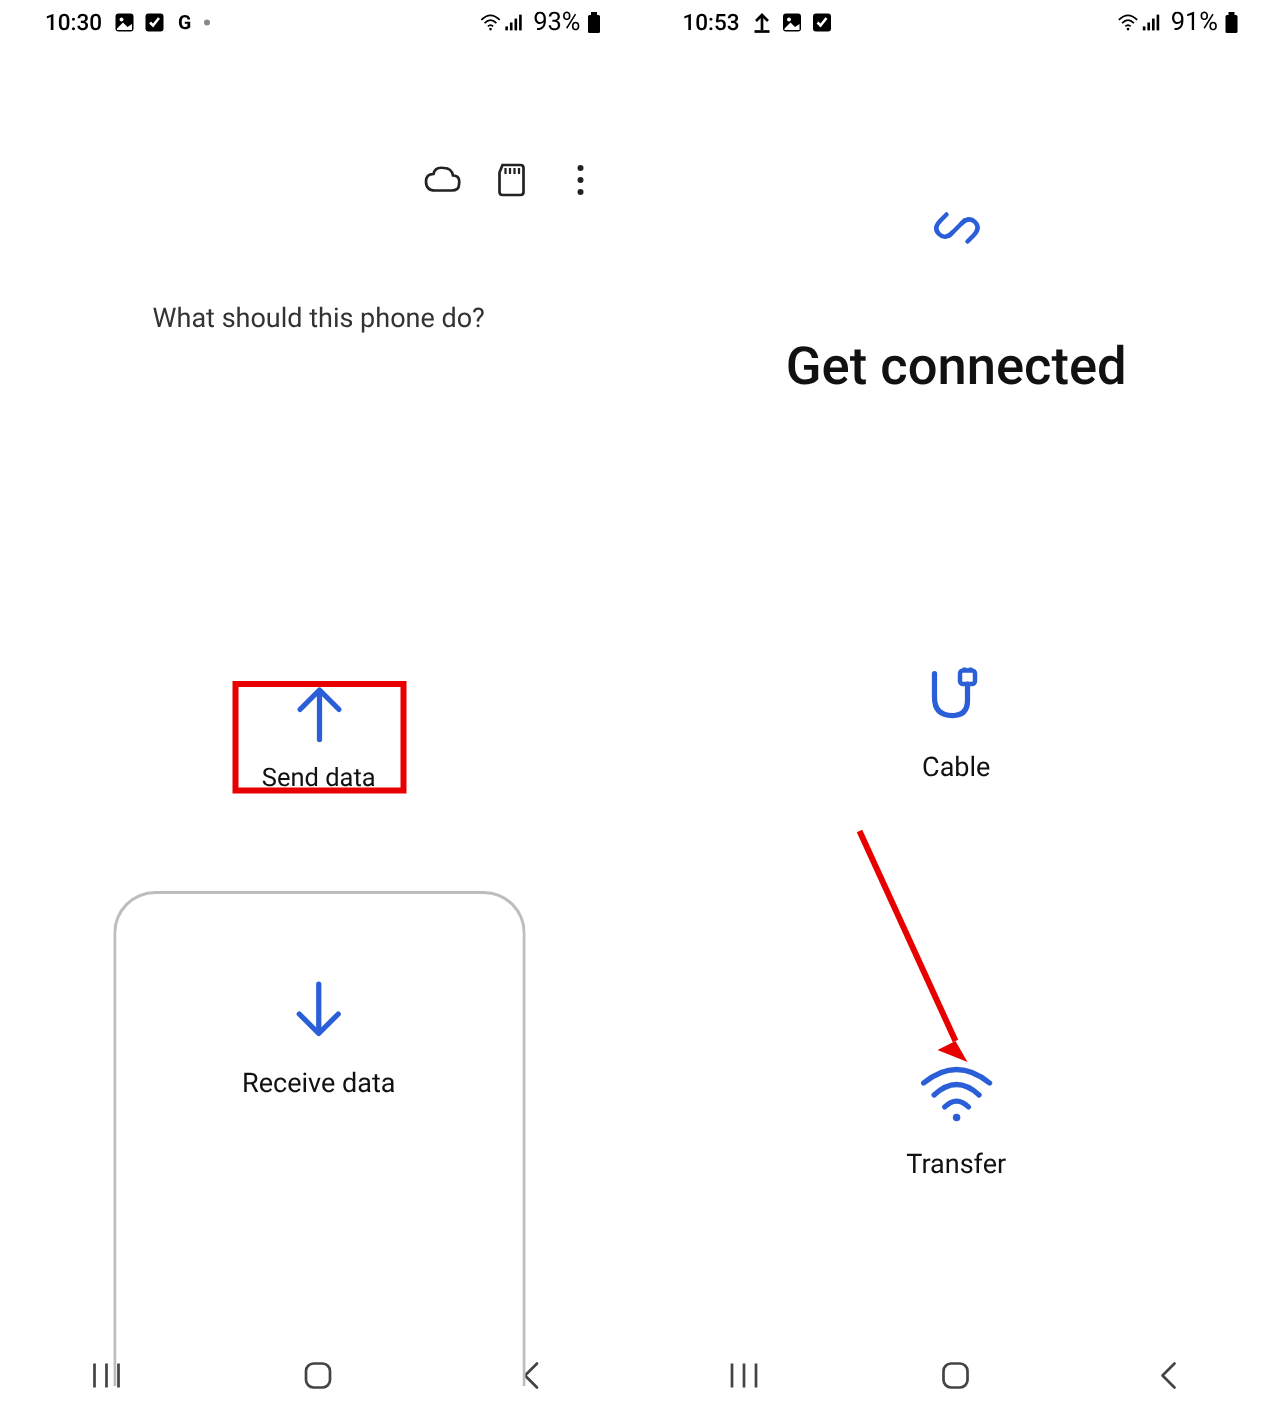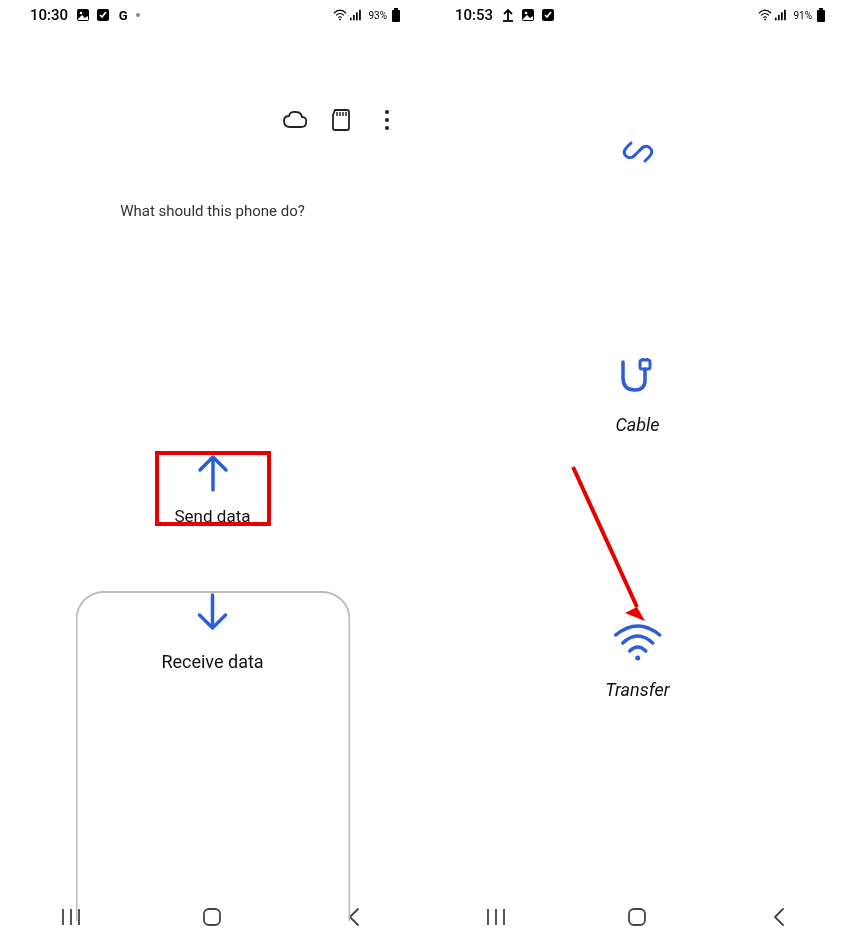--- a/index.html
+++ b/index.html
@@ -28,40 +28,40 @@
     justify-content: space-between;
     padding: 0 22px 0 30px;
     font-size: 15px;
     color: #000;
   }
   .status-left { display: flex; align-items: center; gap: 6px; }
   .status-right { display: flex; align-items: center; gap: 2px; }
   .clock { font-weight: 500; margin-right: 2px; }
   .mini-icon { width: 14px; height: 14px; display:inline-flex; align-items:center; justify-content:center; }
   .dot { width:4px; height:4px; background:#888; border-radius:50%; }
-  .battery-text { font-size: 10px; margin-left: 3px; }
+  .battery-text { font-size: 17px; margin-left: 3px; }
   
   .toolbar {
     display: flex;
     justify-content: flex-end;
     align-items: center;
     gap: 18px;
     padding: 36px 24px 10px 0;
   }
   .toolbar-btn { width: 28px; height: 28px; display:flex; align-items:center; justify-content:center; }
   
   .title {
     font-size: 35px;
     font-weight: 500;
     color: #111;
     text-align: center;
     margin-top: 6px;
   }
   .subtitle {
-    font-size: 15px;
+    font-size: 18px;
     color: #333;
     text-align: center;
     margin-top: 18px;
   }
   
   .header-icon {
     display: flex;
     justify-content: center;
     margin-top: 62px;
     margin-bottom: 6px;
@@ -94,35 +94,36 @@
     left: 50%;
     transform: translateX(-50%);
     width: 275px;
     height: 330px;
     border: 2px solid #bdbdbd;
     border-radius: 28px 28px 0 0;
     border-bottom: none;
     display: flex;
     flex-direction: column;
     align-items: center;
+    padding-top: 58px;
   }
   .receive-label { font-size: 18px; color: #111; margin-top: 14px; }
   
   .option {
     position: absolute;
     left: 50%;
     transform: translateX(-50%);
     display: flex;
     flex-direction: column;
     align-items: center;
     gap: 12px;
   }
   .option.cable { top: 140px; }
   .option.wireless { top: 405px; }
-  .option-label { font-size: 18px; color: #111; font-style: italic; }
+  .option-label { font-size: 18px; color: #111; }
   
   .arrow-annot {
     position: absolute;
     top: 245px;
     left: 142px;
     pointer-events: none;
   }
   
   .nav-bar {
     height: 54px;
@@ -305,20 +306,21 @@
   </div>
 
   <div class="header-icon">
     <svg width="40" height="40" viewBox="0 0 40 40">
       <path d="M17 23 Q12 28 8 24 Q4 20 9 15 L13 11" fill="none" stroke="#2a5fd8" stroke-width="3" stroke-linecap="round"></path>
       <path d="M23 17 Q28 12 32 16 Q36 20 31 25 L27 29" fill="none" stroke="#2a5fd8" stroke-width="3" stroke-linecap="round"></path>
       <line x1="15" y1="25" x2="25" y2="15" stroke="#2a5fd8" stroke-width="3" stroke-linecap="round"></line>
     </svg>
   </div>
 
+  <h1 class="title">Get connected</h1>
 
   <div class="content">
     <div class="option cable">
       <span>
         <svg width="46" height="40" viewBox="0 0 46 40">
           <path d="M8 4 V20 Q8 32 20 32 Q30 32 30 22 V11" fill="none" stroke="#2a5fd8" stroke-width="3.5" stroke-linecap="round"></path>
           <rect x="25" y="2" width="10" height="9" rx="2" fill="none" stroke="#2a5fd8" stroke-width="3"></rect>
           <line x1="28" y1="2" x2="28" y2="-2" stroke="#2a5fd8" stroke-width="2.5"></line>
           <line x1="32" y1="2" x2="32" y2="-2" stroke="#2a5fd8" stroke-width="2.5"></line>
         </svg>

